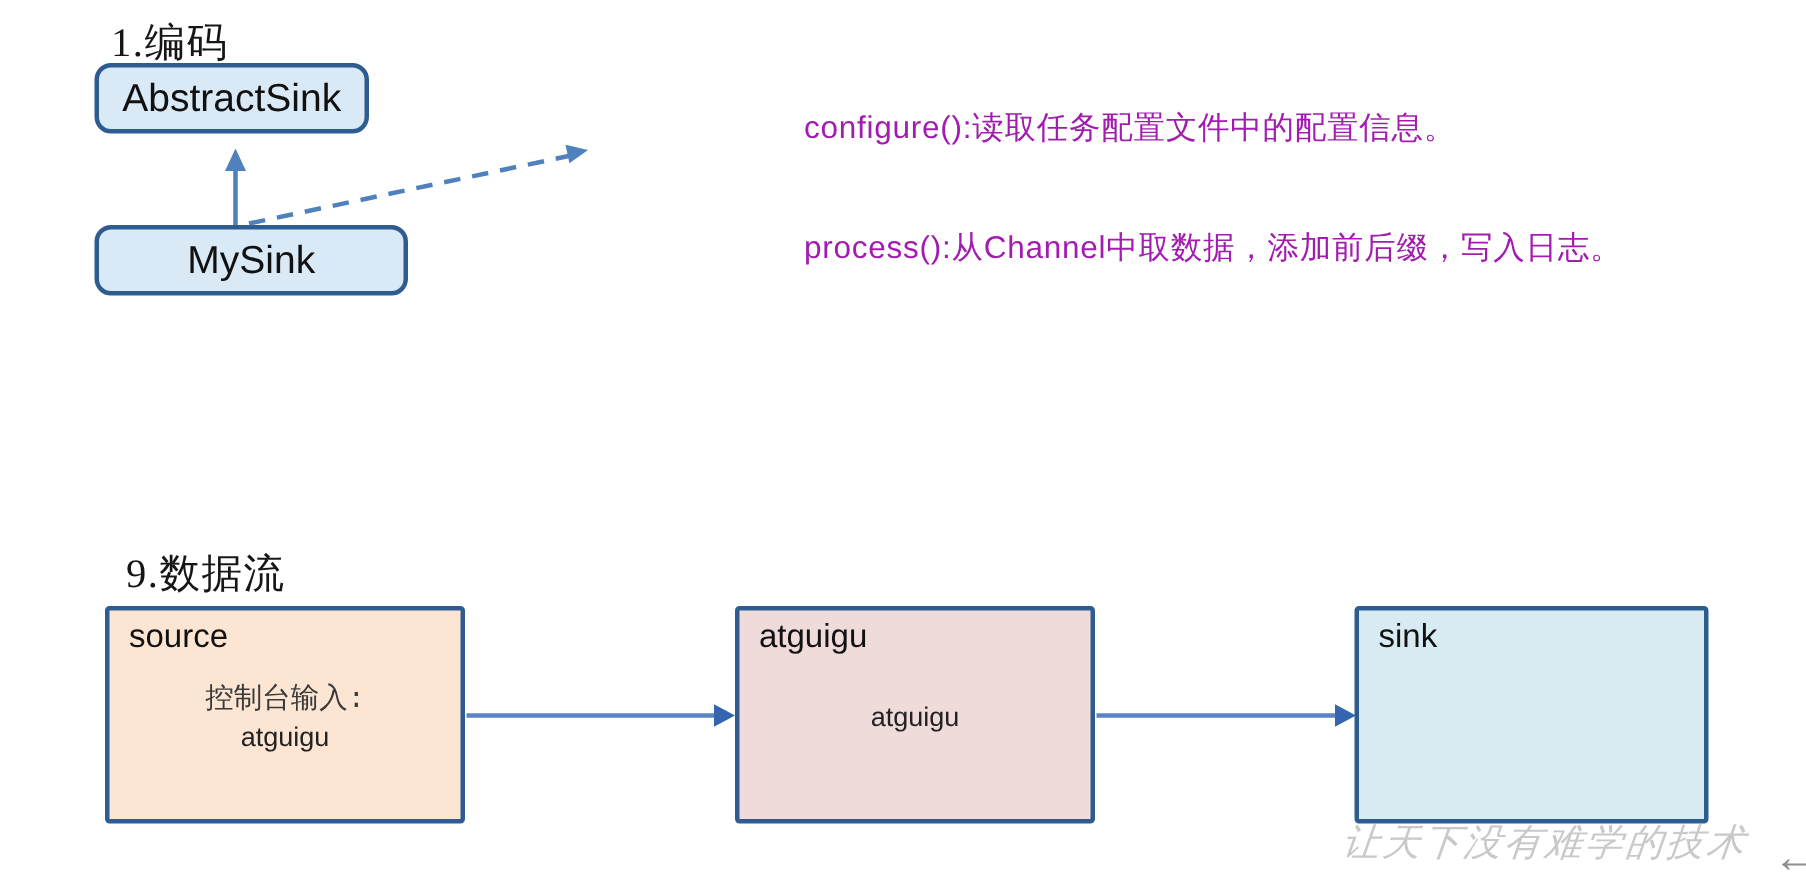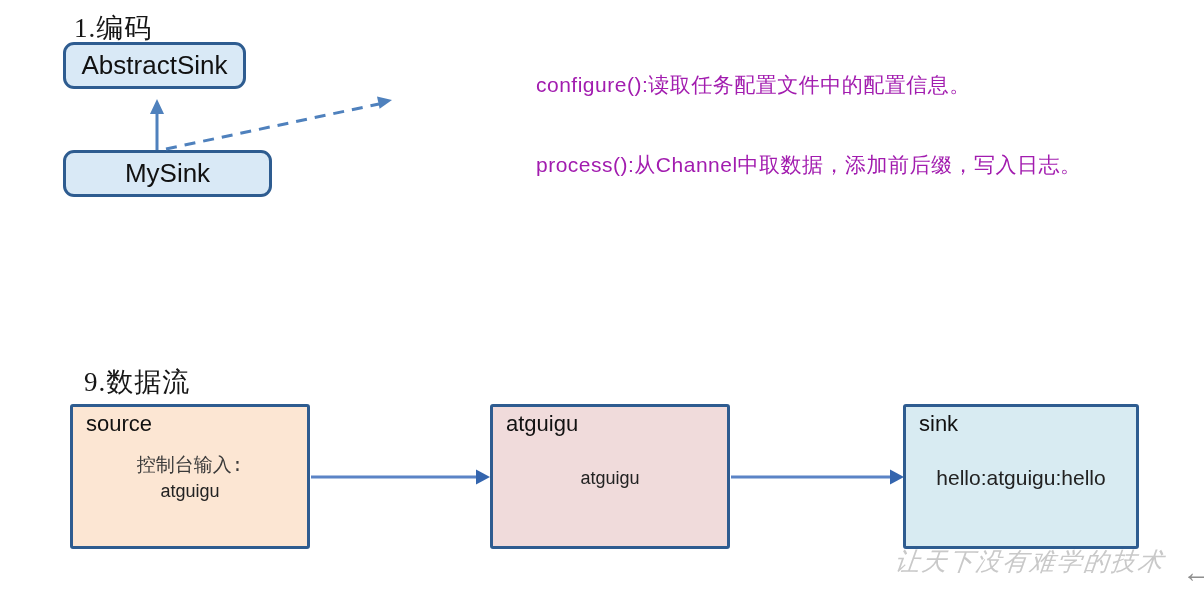--- a/index.html
+++ b/index.html
@@ -86,20 +86,19 @@
     </div>
   </div>
 
   <div class="fbox" style="left:490px; background:#F0DBDB;">
     <div class="fbox-label">atguigu</div>
     <div class="fbox-content" style="top:61px; font-size:18px;">atguigu</div>
   </div>
 
   <div class="fbox" style="left:903px; width:236px; background:#D8EBF2;">
     <div class="fbox-label">sink</div>
-    <div class="fbox-content" style="top:59px; font-size:21px;">hello:atguigu:hello</div>
   </div>
 
   <div id="watermark">让天下没有难学的技术</div>
 
   <div id="corner-glyph">←</div>
 
 </div>
 
 </body></html>

